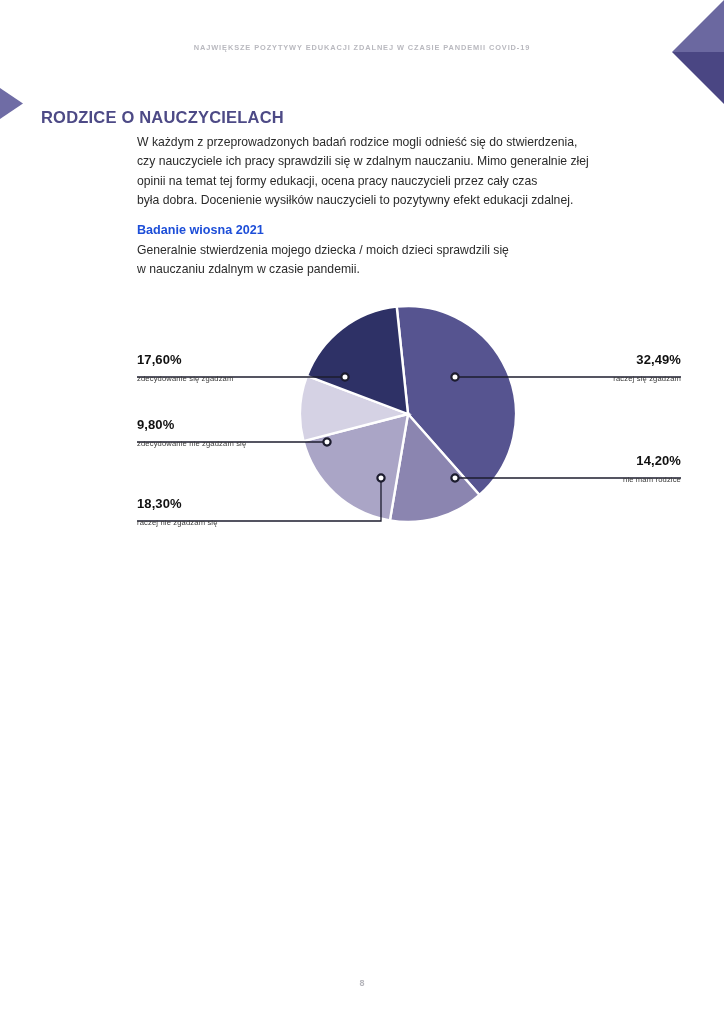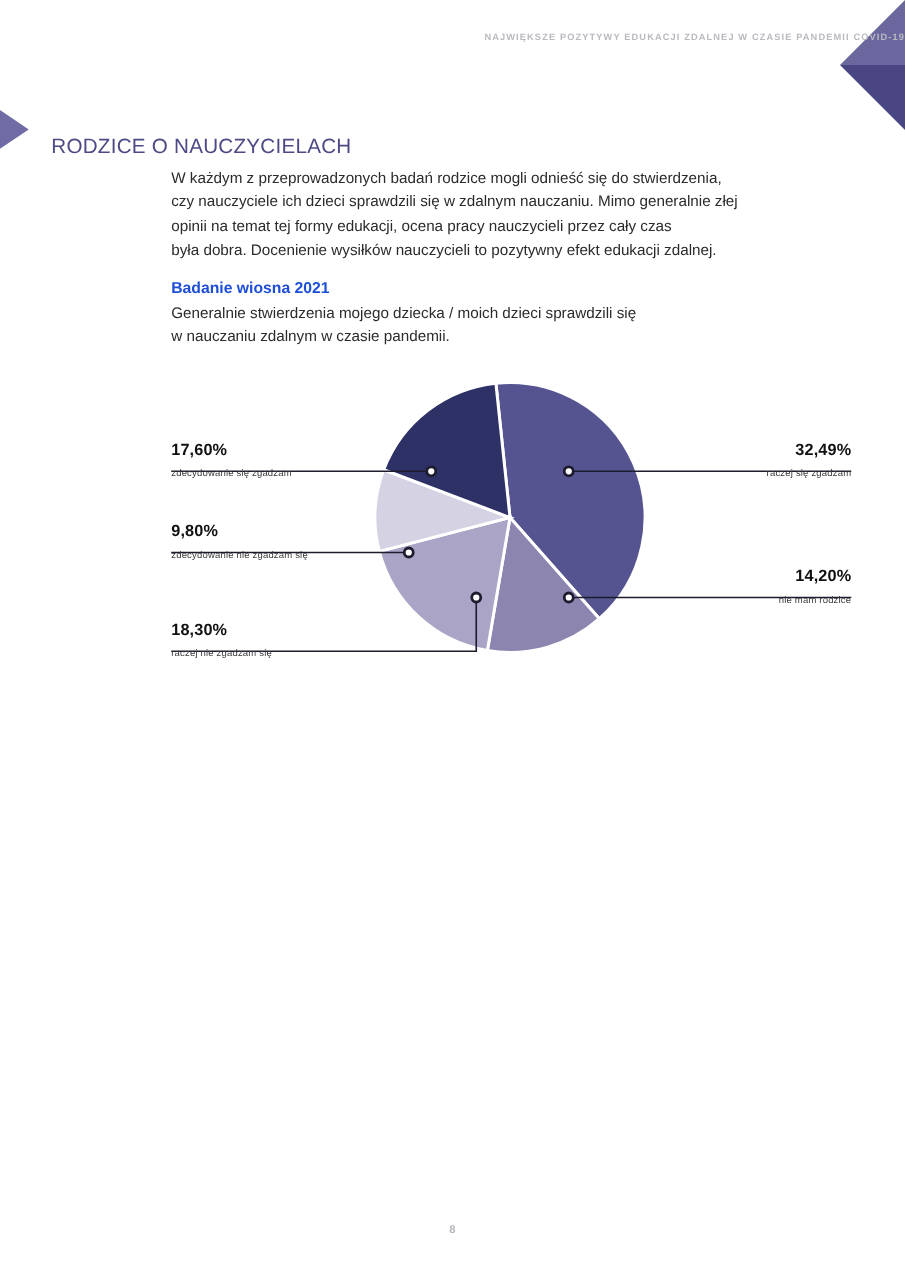--- a/index.html
+++ b/index.html
@@ -12,34 +12,34 @@
     color:#231f20;
   }
   .page { position:absolute; inset:0; }
 
   
   .corner-chevron { position:absolute; top:0; right:0; width:52px; height:104px; }
   .left-arrow { position:absolute; left:0; top:88px; width:23px; height:31px; }
 
   
   .running-head {
-    position:absolute; top:25px; left:0; right:0;
-    text-align:right;
+    position:absolute; top:43px; left:0; right:0;
+    text-align:center;
     font-size:7.4px;
     letter-spacing:0.9px;
     font-weight:bold;
     color:#b9b9bf;
     white-space:nowrap;
   }
 
   
   .section-title {
     position:absolute; left:41px; top:97px;
     font-size:16.5px;
-    font-weight:normal;
+    font-weight:bold;
     letter-spacing:0.2px;
     color:#4d4a86;
   }
 
   
   .body-copy {
     position:absolute; left:137px; top:133px; width:552px;
     font-size:12.2px;
     line-height:19.3px;
     color:#2b2b2b;
@@ -92,21 +92,21 @@
   <svg class="left-arrow" viewBox="0 0 23 31">
     <polygon points="0,0 23,15.5 0,31" fill="#6f6ca5"></polygon>
   </svg>
 
   <div class="running-head">NAJWIĘKSZE POZYTYWY EDUKACJI ZDALNEJ W CZASIE PANDEMII COVID-19</div>
 
   <h1 class="section-title">RODZICE O NAUCZYCIELACH</h1>
 
   <div class="body-copy">
     <div>W każdym z przeprowadzonych badań rodzice mogli odnieść się do stwierdzenia,</div>
-    <div>czy nauczyciele ich dzieci sprawdzili się w zdalnym nauczaniu. Mimo generalnie złej</div>
+    <div>czy nauczyciele ich pracy sprawdzili się w zdalnym nauczaniu. Mimo generalnie złej</div>
     <div>opinii na temat tej formy edukacji, ocena pracy nauczycieli przez cały czas</div>
     <div>była dobra. Docenienie wysiłków nauczycieli to pozytywny efekt edukacji zdalnej.</div>
   </div>
 
   <div class="study-block">
     <div class="study-title">Badanie wiosna 2021</div>
     <div class="study-sub">
       <div>Generalnie stwierdzenia mojego dziecka / moich dzieci sprawdzili się</div>
       <div>w nauczaniu zdalnym w czasie pandemii.</div>
     </div>

